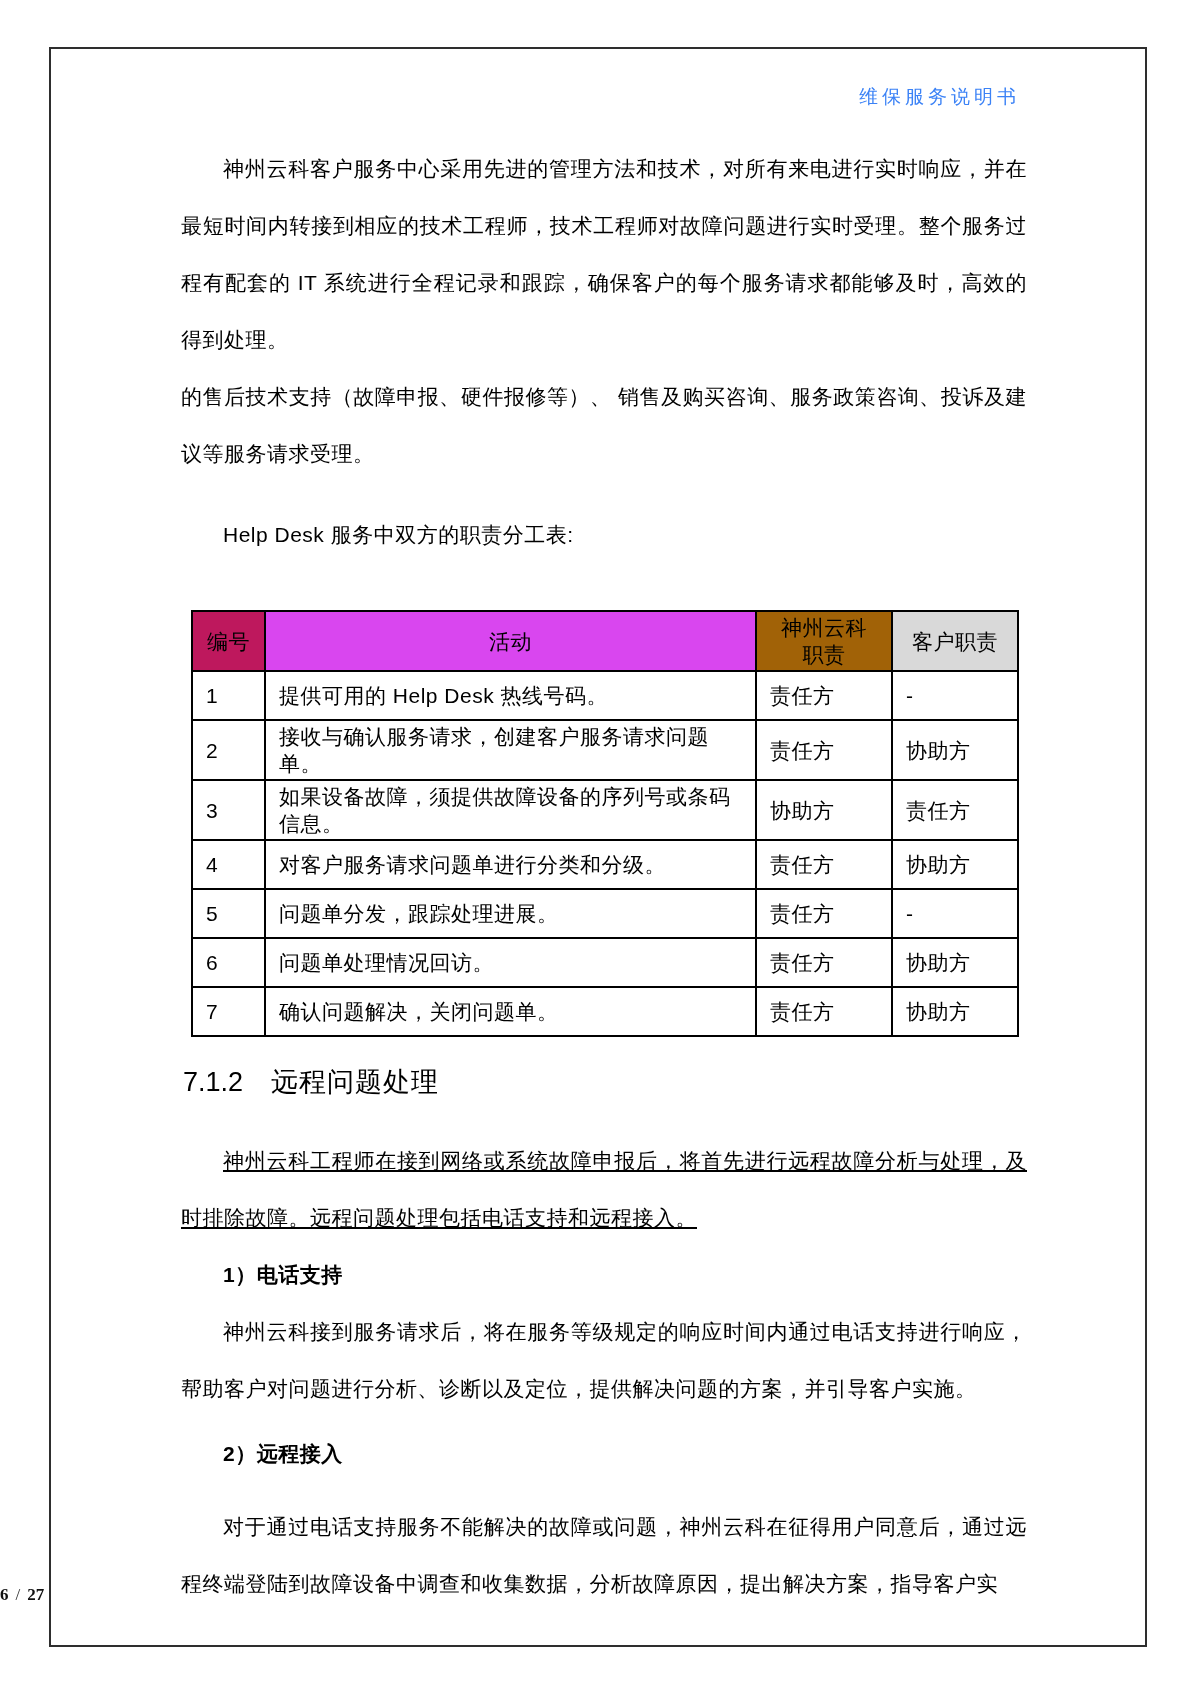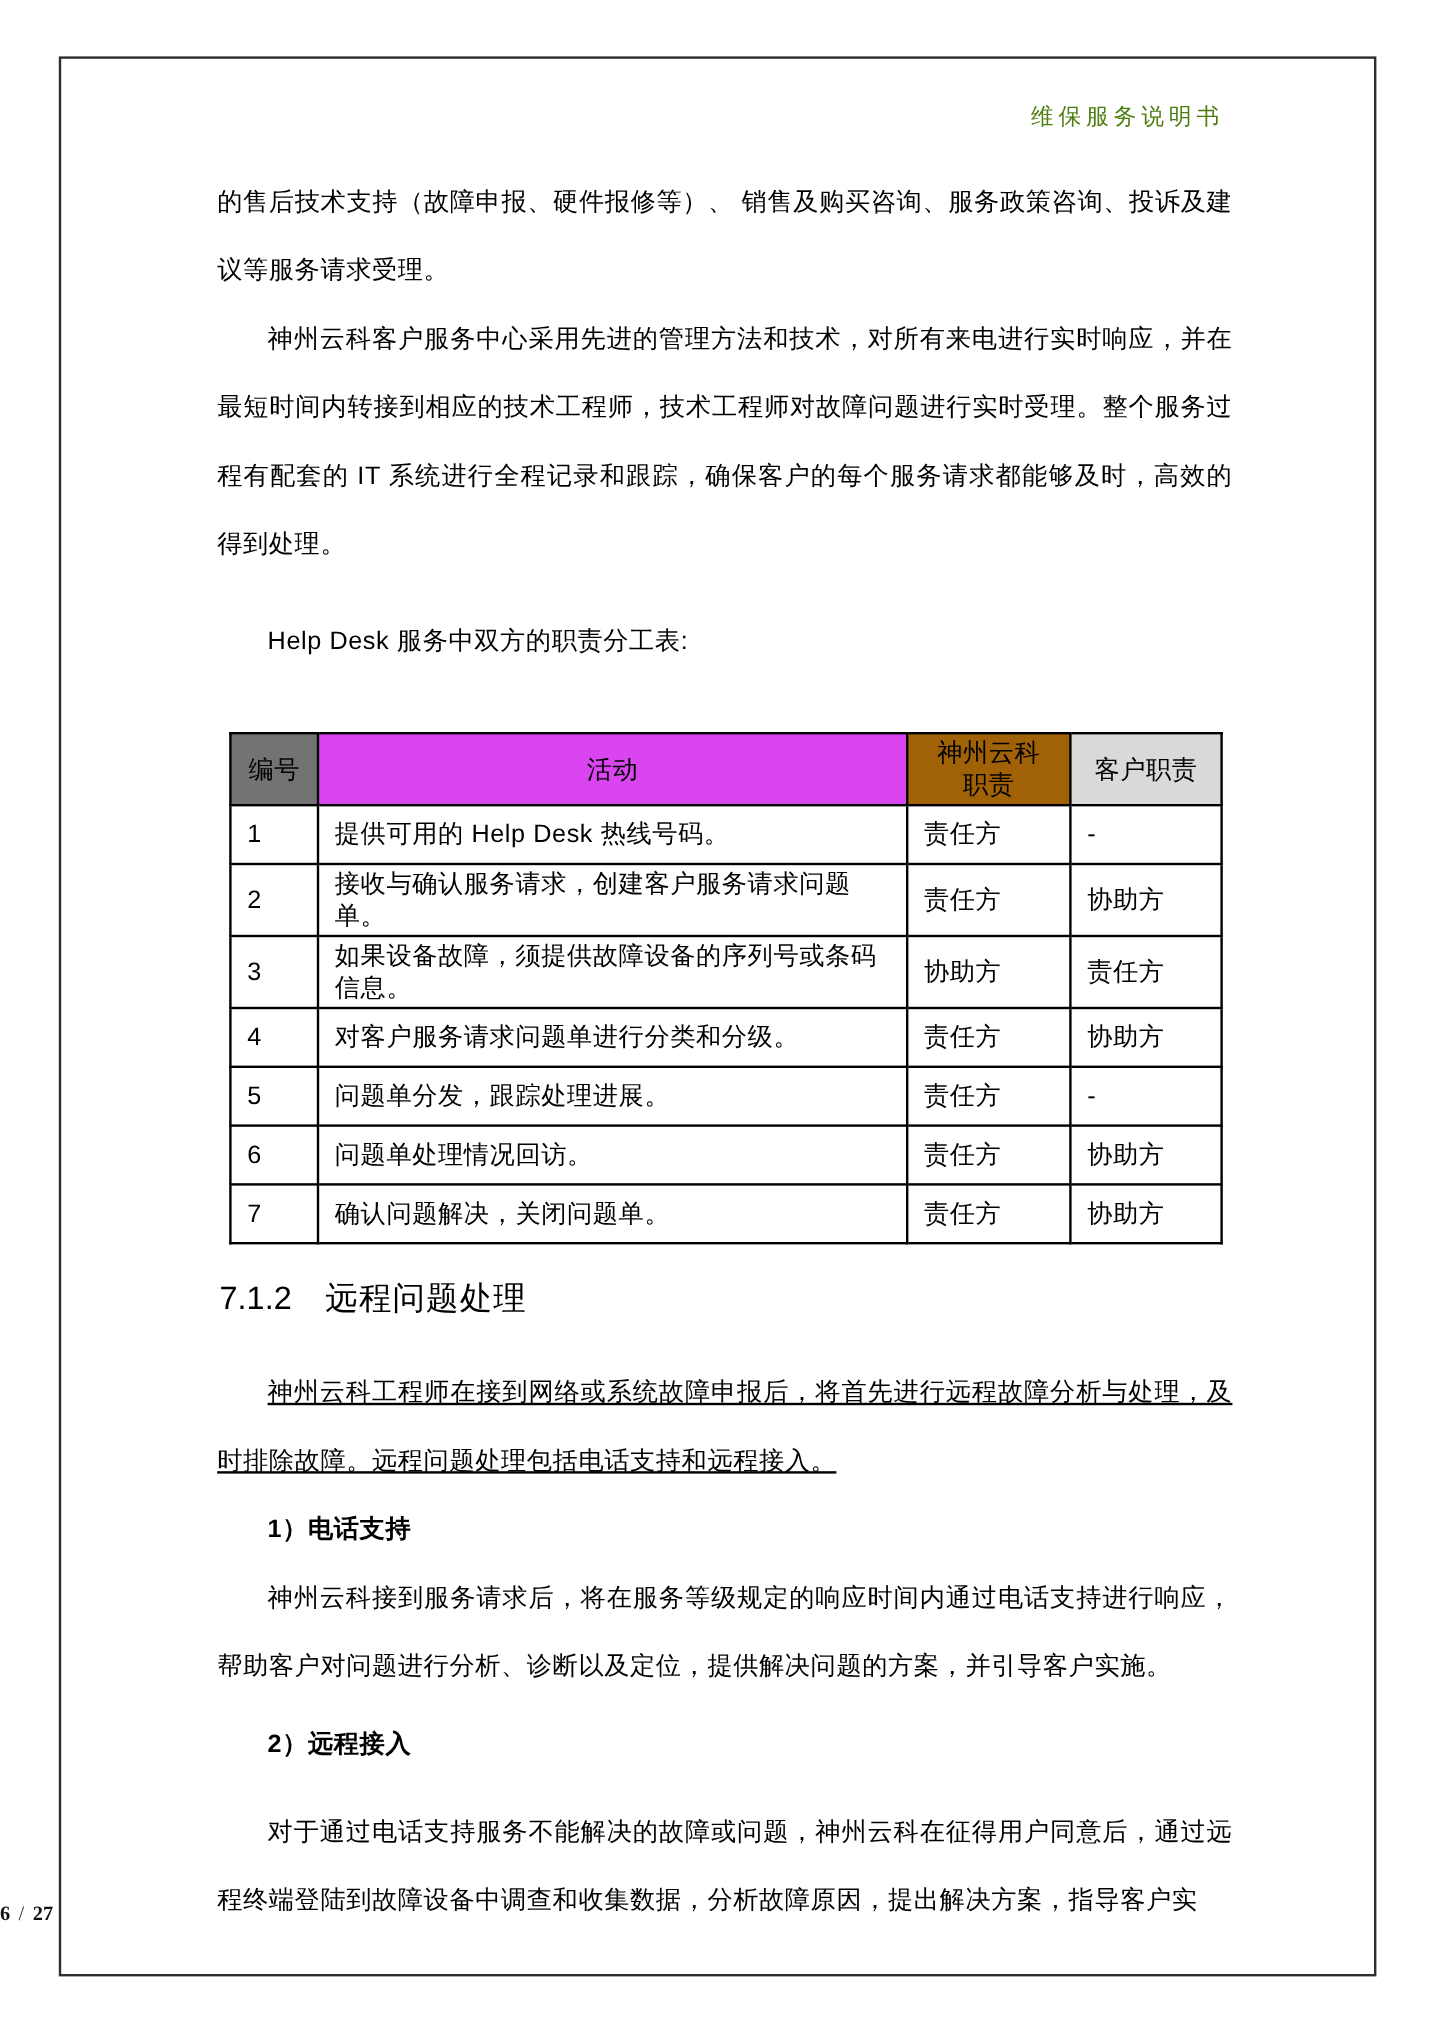--- a/index.html
+++ b/index.html
@@ -7,21 +7,21 @@
     width:1200px;height:1698px;position:relative;overflow:hidden;
     font-family:"Liberation Sans","DejaVu Sans",sans-serif;color:#000;
   }
   .page-border{
     position:absolute;left:49px;top:47px;width:1094px;height:1596px;
     border:2px solid #2e2e2e;pointer-events:none;
   }
   .doc-header{
     position:absolute;top:84px;left:0;width:1020px;text-align:right;
     font-family:"Liberation Serif","DejaVu Serif",serif;
-    font-size:19px;letter-spacing:4px;color:#4d7c0f;
+    font-size:19px;letter-spacing:4px;color:#3b82f6;
   }
   .content{
     position:absolute;left:181px;top:140px;width:846px;
     font-size:21px;line-height:57px;letter-spacing:0.5px;
   }
   .para{margin:0;text-align:justify;}
   .indent{text-indent:2em;}
   .table-intro{margin-top:24px;}
   table.doc-table{
     border-collapse:collapse;table-layout:fixed;width:826px;
@@ -55,36 +55,36 @@
 <body>
 
 <div class="page-border"></div>
 
 <div class="doc-header">
   <span>维保服务说明书</span>
 </div>
 
 <div class="content">
 
+  <p class="para indent">神州云科客户服务中心采用先进的管理方法和技术，对所有来电进行实时响应，并在最短时间内转接到相应的技术工程师，技术工程师对故障问题进行实时受理。整个服务过程有配套的 IT 系统进行全程记录和跟踪，确保客户的每个服务请求都能够及时，高效的得到处理。</p>
+
   <p class="para">的售后技术支持（故障申报、硬件报修等）、 销售及购买咨询、服务政策咨询、投诉及建议等服务请求受理。</p>
-
-  <p class="para indent">神州云科客户服务中心采用先进的管理方法和技术，对所有来电进行实时响应，并在最短时间内转接到相应的技术工程师，技术工程师对故障问题进行实时受理。整个服务过程有配套的 IT 系统进行全程记录和跟踪，确保客户的每个服务请求都能够及时，高效的得到处理。</p>
 
   <p class="para indent table-intro">Help Desk 服务中双方的职责分工表:</p>
 
   <table class="doc-table">
     <colgroup>
       <col style="width:73px">
         <col style="width:491px">
         <col style="width:136px">
         <col style="width:126px">
     </colgroup>
     <thead>
       <tr>
-        <th style="background: #737373;">编号</th>
+        <th style="background: #be185d;">编号</th>
         <th style="background: #d946ef;">活动</th>
         <th style="background: #a16207;">神州云科
 职责</th>
         <th style="background: rgb(217, 217, 217); text-align: center;">客户职责</th>
       </tr>
     </thead>
     <tbody>
         <tr>
           <td>1</td>
           <td>提供可用的 Help Desk 热线号码。</td>

